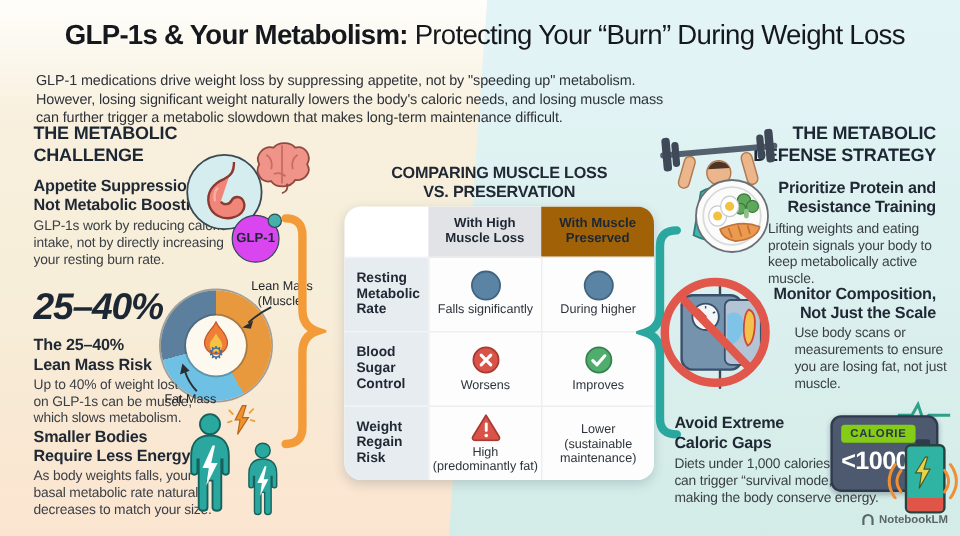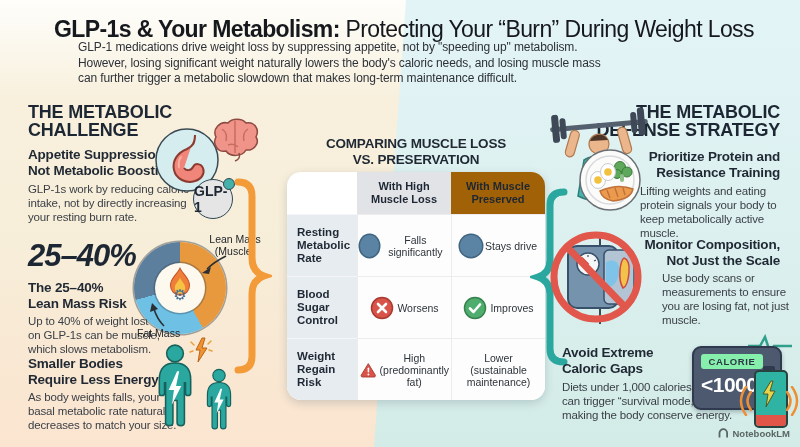--- a/index.html
+++ b/index.html
@@ -10,77 +10,77 @@
     background:linear-gradient(180deg,#e3f4f6 0%,#dcf0ef 55%,#d3ece7 100%);}
   .bg-left{position:absolute;inset:0;
     background:linear-gradient(180deg,#fefefb 0%,#f8f0dd 22%,#f7eed9 55%,#f9e8d3 80%,#fbe5d0 100%);
     clip-path:polygon(0 0,50.75% 0,46.75% 100%,0 100%);}
   .pre{white-space:pre-line;}
   .abs{position:absolute;}
   
   .title{font-size:23px;letter-spacing:-0.6px;white-space:nowrap;color:#15181d;}
   .title b{font-weight:800;margin-left:24px;}
   .subtitle{font-size:12px;line-height:15.5px;color:#2d3138;letter-spacing:-0.1px;}
-  .h-section{font-size:18px;font-weight:800;line-height:18px;letter-spacing:-0.2px;color:#1d2733;}
+  .h-section{font-size:15px;font-weight:800;line-height:18px;letter-spacing:-0.2px;color:#1d2733;}
   .h-sub{font-size:13.5px;font-weight:800;line-height:16px;letter-spacing:-0.2px;color:#1f2833;}
   .body-txt{font-size:11.5px;line-height:14px;color:#3a3f46;letter-spacing:-0.15px;}
   .stat-big{font-size:31px;font-weight:800;letter-spacing:-1px;color:#1d2733;}
   .small-label{font-size:10.5px;line-height:12px;color:#22262b;}
   
   .card{position:absolute;left:287px;top:172px;width:258px;height:228px;background:#fff;
         border-radius:14px;box-shadow:0 3px 10px rgba(40,60,80,.20);overflow:hidden;
         display:grid;grid-template-columns:70px 94px 94px;grid-template-rows:42px 62px 62px 62px;}
   .cell{position:relative;}
   .col-head{display:flex;align-items:center;justify-content:center;text-align:center;
             font-size:11px;font-weight:800;line-height:13px;color:#1d2733;}
   .col-head.gray{background:#e2e3e7;}
   .col-head.teal{background:#a16207;}
   .row-label{background:#e7ecf1;display:flex;align-items:center;padding-left:10px;
              font-size:11.5px;font-weight:800;line-height:13px;color:#1f2833;border-top:1px solid #f3f5f8;}
   .data-cell{background:#fdfdfd;border-left:1px solid #ececec;border-top:1px solid #ececec;
-             display:flex;flex-direction:row;align-items:center;justify-content:center;gap:3px;
+             display:flex;flex-direction:column;align-items:center;justify-content:center;gap:3px;
              text-align:center;font-size:10.5px;line-height:12px;color:#2e343b;padding:4px 2px;}
   .circ{width:22px;height:22px;border-radius:50%;}
   
   .donut{position:absolute;left:134px;top:242px;width:92px;height:92px;border-radius:50%;
          background:conic-gradient(#e9993d 0deg 150deg,#6ec1e4 150deg 255deg,#5b7f9d 255deg 360deg);
          box-shadow:0 0 0 1.5px rgba(55,65,75,.45);}
   .donut-hole{position:absolute;left:21px;top:21px;width:50px;height:50px;border-radius:50%;
               background:#fdf9ef;box-shadow:0 0 0 1.5px rgba(55,65,75,.35);}
   .gear{position:absolute;left:50%;top:27px;transform:translateX(-50%);font-size:15px;color:#3f6f96;line-height:15px;}
   
   .glp1{position:absolute;left:193px;top:179px;width:38px;height:38px;border-radius:50%;
-        background:#e5e5e5;border:1.5px solid #2f4753;display:flex;align-items:center;justify-content:center;
-        font-size:14px;font-weight:800;color:#1d2733;}
+        background:#d946ef;border:1.5px solid #2f4753;display:flex;align-items:center;justify-content:center;
+        font-size:11px;font-weight:800;color:#1d2733;}
   .glp1-dot{position:absolute;right:-3px;top:-2px;width:10px;height:10px;border-radius:50%;
             background:#45b1aa;border:1.5px solid #2f4753;}
   
   .cal-panel{position:absolute;left:0;top:8px;width:86px;height:60px;background:#4d596e;
              border:2px solid #303a4e;border-radius:9px;box-shadow:0 2px 4px rgba(40,50,70,.3);}
-  .cal-label{position:absolute;left:7px;top:6px;width:62px;height:15px;background:#86efac;border-radius:3px;
+  .cal-label{position:absolute;left:7px;top:6px;width:62px;height:15px;background:#84cc16;border-radius:3px;
              display:flex;align-items:center;justify-content:center;font-size:9.5px;font-weight:800;
              letter-spacing:.6px;color:#2c3545;}
   .cal-value{position:absolute;left:7px;top:25px;width:66px;font-size:21px;font-weight:800;color:#fff;letter-spacing:-.5px;}
   .battery{position:absolute;left:62px;top:32px;width:30px;height:54px;background:#2fb3a2;
            border:2px solid #28423f;border-radius:5px;overflow:hidden;}
   .battery-cap{position:absolute;left:71px;top:28px;width:12px;height:6px;background:#303a4e;border-radius:2px;}
   .battery-red{position:absolute;left:0;bottom:0;width:100%;height:11px;background:#e05548;}
   .brand{display:flex;align-items:flex-start;gap:3px;font-size:9.5px;font-weight:700;color:#5a6663;}
 </style>
 </head>
 <body>
 
 <div id="canvas">
   <div class="bg-right"></div>
   <div class="bg-left"></div>
 
   <div class="abs title" style="left:30px;top:16px;">
     <b>GLP-1s &amp; Your Metabolism:</b><span> Protecting Your “Burn” During Weight Loss</span>
   </div>
-  <div class="abs subtitle pre" style="left:30px;top:40px;margin-left:48px;">GLP-1 medications drive weight loss by suppressing appetite, not by "speeding up" metabolism.
+  <div class="abs subtitle pre" style="left:30px;top:60px;">GLP-1 medications drive weight loss by suppressing appetite, not by "speeding up" metabolism.
 However, losing significant weight naturally lowers the body's caloric needs, and losing muscle mass
 can further trigger a metabolic slowdown that makes long-term maintenance difficult.</div>
 
   <div class="abs h-section pre" style="left:28px;top:103px;">THE METABOLIC
 CHALLENGE</div>
 
   <div class="abs h-sub pre" style="left:28px;top:147px;">Appetite Suppression,
 Not Metabolic Boosting</div>
   <div class="abs body-txt pre" style="left:28px;top:182px;">GLP-1s work by reducing caloric
 intake, not by directly increasing
@@ -173,21 +173,21 @@
 
     <div class="cell row-label pre">Resting
 Metabolic
 Rate</div>
     <div class="cell data-cell">
       <span class="circ" style="background:#5b84a4;box-shadow:0 0 0 1.5px #3f6480;"></span>
       <span class="pre">Falls significantly</span>
     </div>
     <div class="cell data-cell">
       <span class="circ" style="background:#5b84a4;box-shadow:0 0 0 1.5px #3f6480;"></span>
-      <span class="pre">Stays drive</span>
+      <span class="pre">During higher</span>
     </div>
 
     <div class="cell row-label pre">Blood
 Sugar
 Control</div>
     <div class="cell data-cell">
       <svg width="24" height="24" viewBox="0 0 24 24">
         <circle cx="12" cy="12" r="10.5" fill="#d95348" stroke="#a73a31" stroke-width="1.5"></circle>
         <path d="M8 8 L16 16 M16 8 L8 16" stroke="#fff" stroke-width="2.6" stroke-linecap="round"></path>
       </svg>

